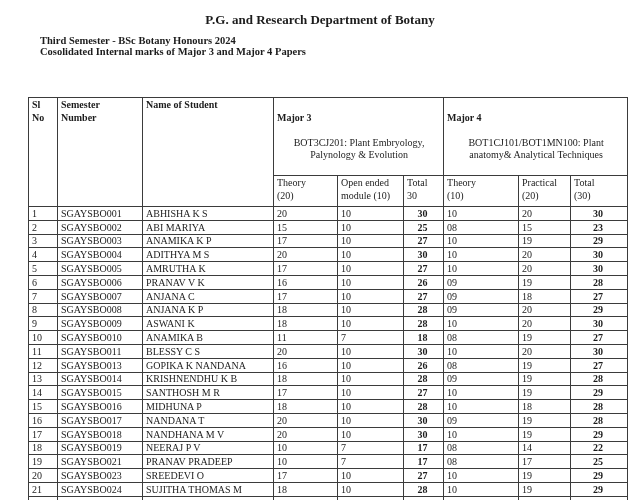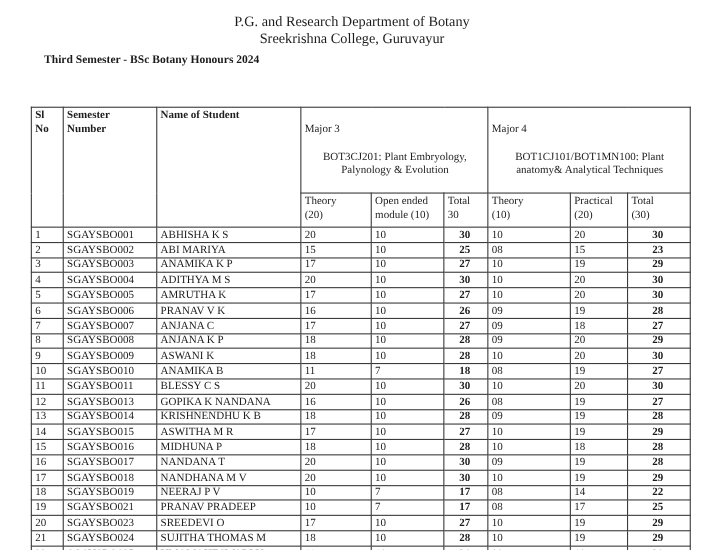--- a/index.html
+++ b/index.html
@@ -8,21 +8,21 @@
     position:relative;
     width:640px; height:500px;
     background:#ffffff;
     color:#1c1c1c;
     font-family:"Liberation Serif","DejaVu Serif",serif;
     overflow:hidden;
   }
   .page-header { padding-top:13px; }
   .doc-title {
     text-align:center;
-    font-weight:normal;
+    font-weight:bold;
     font-size:13px;
     line-height:14.5px;
   }
   .doc-sub {
     font-weight:bold;
     font-size:10.5px;
     line-height:11.5px;
     margin-left:40px;
   }
   .doc-sub.first { margin-top:7px; }
@@ -42,21 +42,21 @@
     font-size:10px;
     font-weight:bold;
     text-align:left;
     vertical-align:top;
     padding:1px 2px 1px 3px;
     white-space:pre-line;
     line-height:12.5px;
   }
   thead tr.mainhead th { height:55px; }
   thead tr.subhead th { height:31px; font-weight:normal; }
-  .th-major .mj-title { display:block; font-weight:normal; }
+  .th-major .mj-title { display:block; font-weight:bold; }
   .th-major .mj-course { display:block; font-weight:normal;text-align:center; }
   .marks-table td {
     font-size:10px;
     height:13.8px;
     line-height:11px;
     padding:0 2px 0 3px;
     vertical-align:middle;
     white-space:nowrap;
   }
   .marks-table td.total {
@@ -65,22 +65,22 @@
     padding-left:0;
   }
 </style>
 </head>
 <body>
 
 <div class="page">
 
   <div class="page-header">
     <div class="doc-title">P.G. and Research Department of Botany</div>
-    <div class="doc-title">Sreekrishna College, Guruvayur</div>
     <div class="doc-sub first">Third Semester - BSc Botany Honours 2024</div>
+    <div class="doc-sub">Cosolidated Internal marks of Major 3 and Major 4 Papers</div>
   </div>
 
   <table class="marks-table">
     <colgroup>
       <col style="width:29px">
       <col style="width:85px">
       <col style="width:131px">
       <col style="width:64px">
       <col style="width:66px">
       <col style="width:40px">
@@ -259,21 +259,21 @@
           <td>18</td>
           <td>10</td>
           <td class="total">28</td>
           <td>09</td>
           <td>19</td>
           <td class="total">28</td>
         </tr>
         <tr>
           <td>14</td>
           <td>SGAYSBO015</td>
-          <td>ASWITHA M R</td>
+          <td>SANTHOSH M R</td>
           <td>17</td>
           <td>10</td>
           <td class="total">27</td>
           <td>10</td>
           <td>19</td>
           <td class="total">29</td>
         </tr>
         <tr>
           <td>15</td>
           <td>SGAYSBO016</td>

